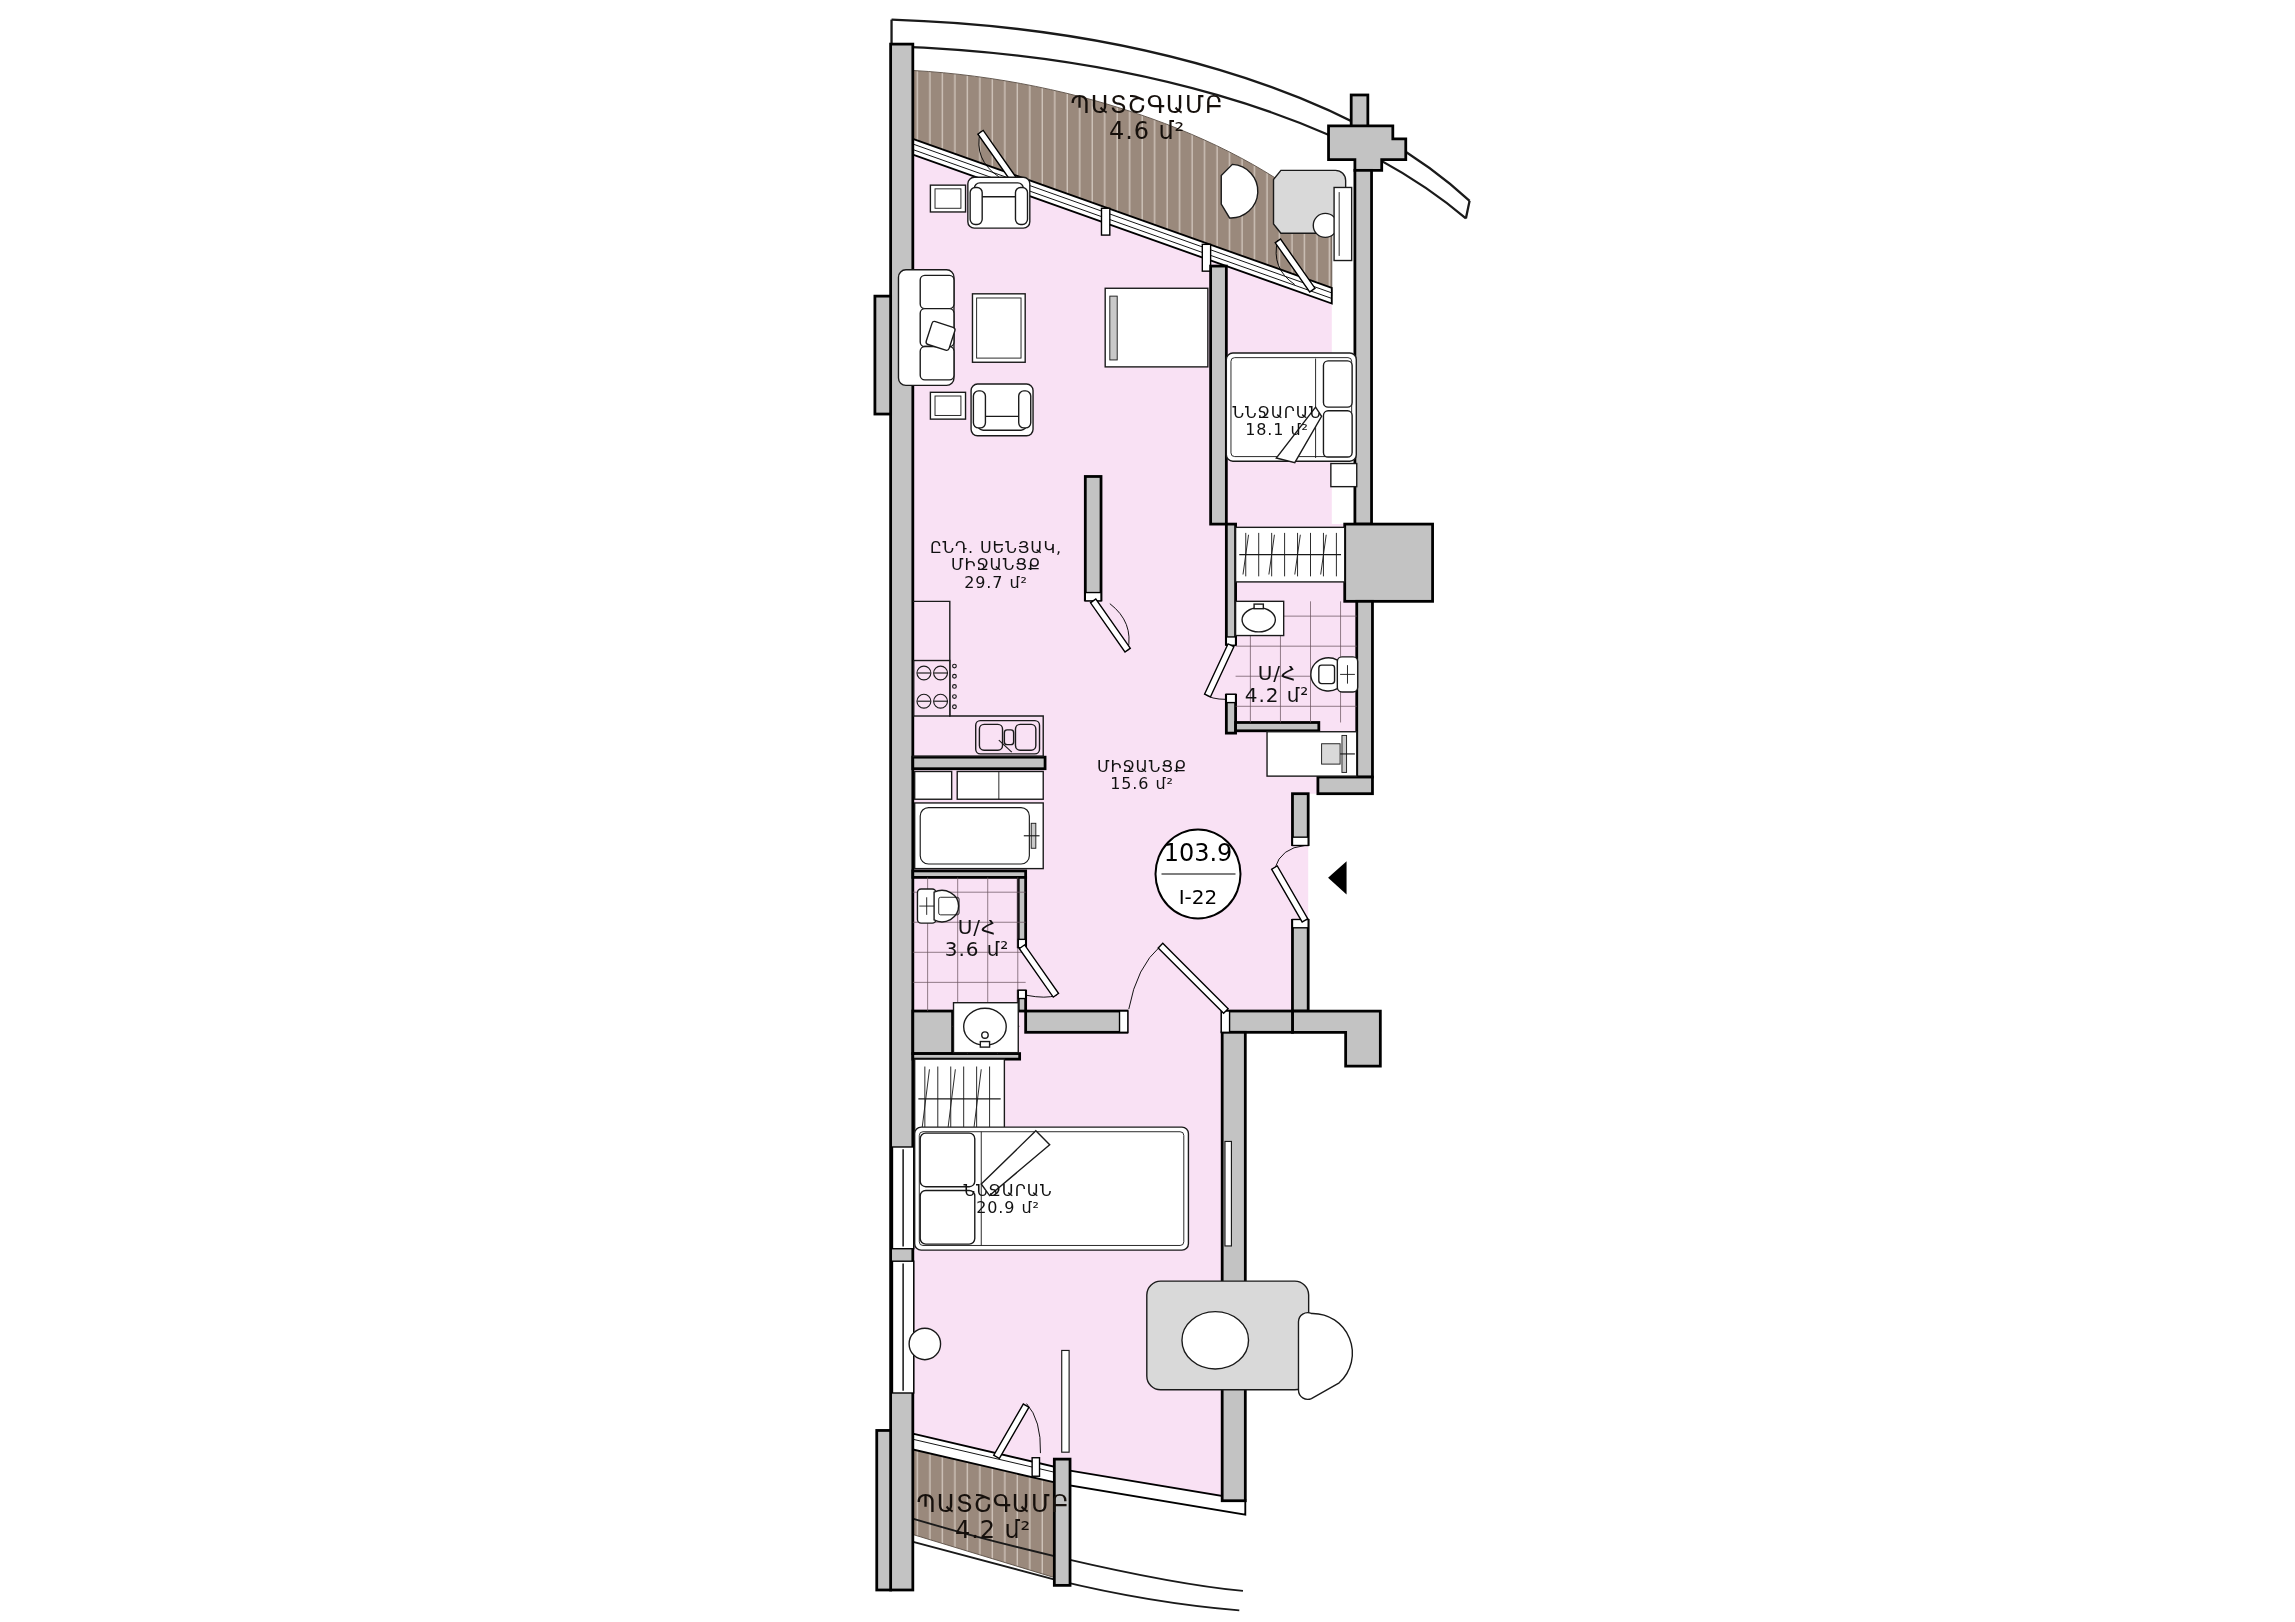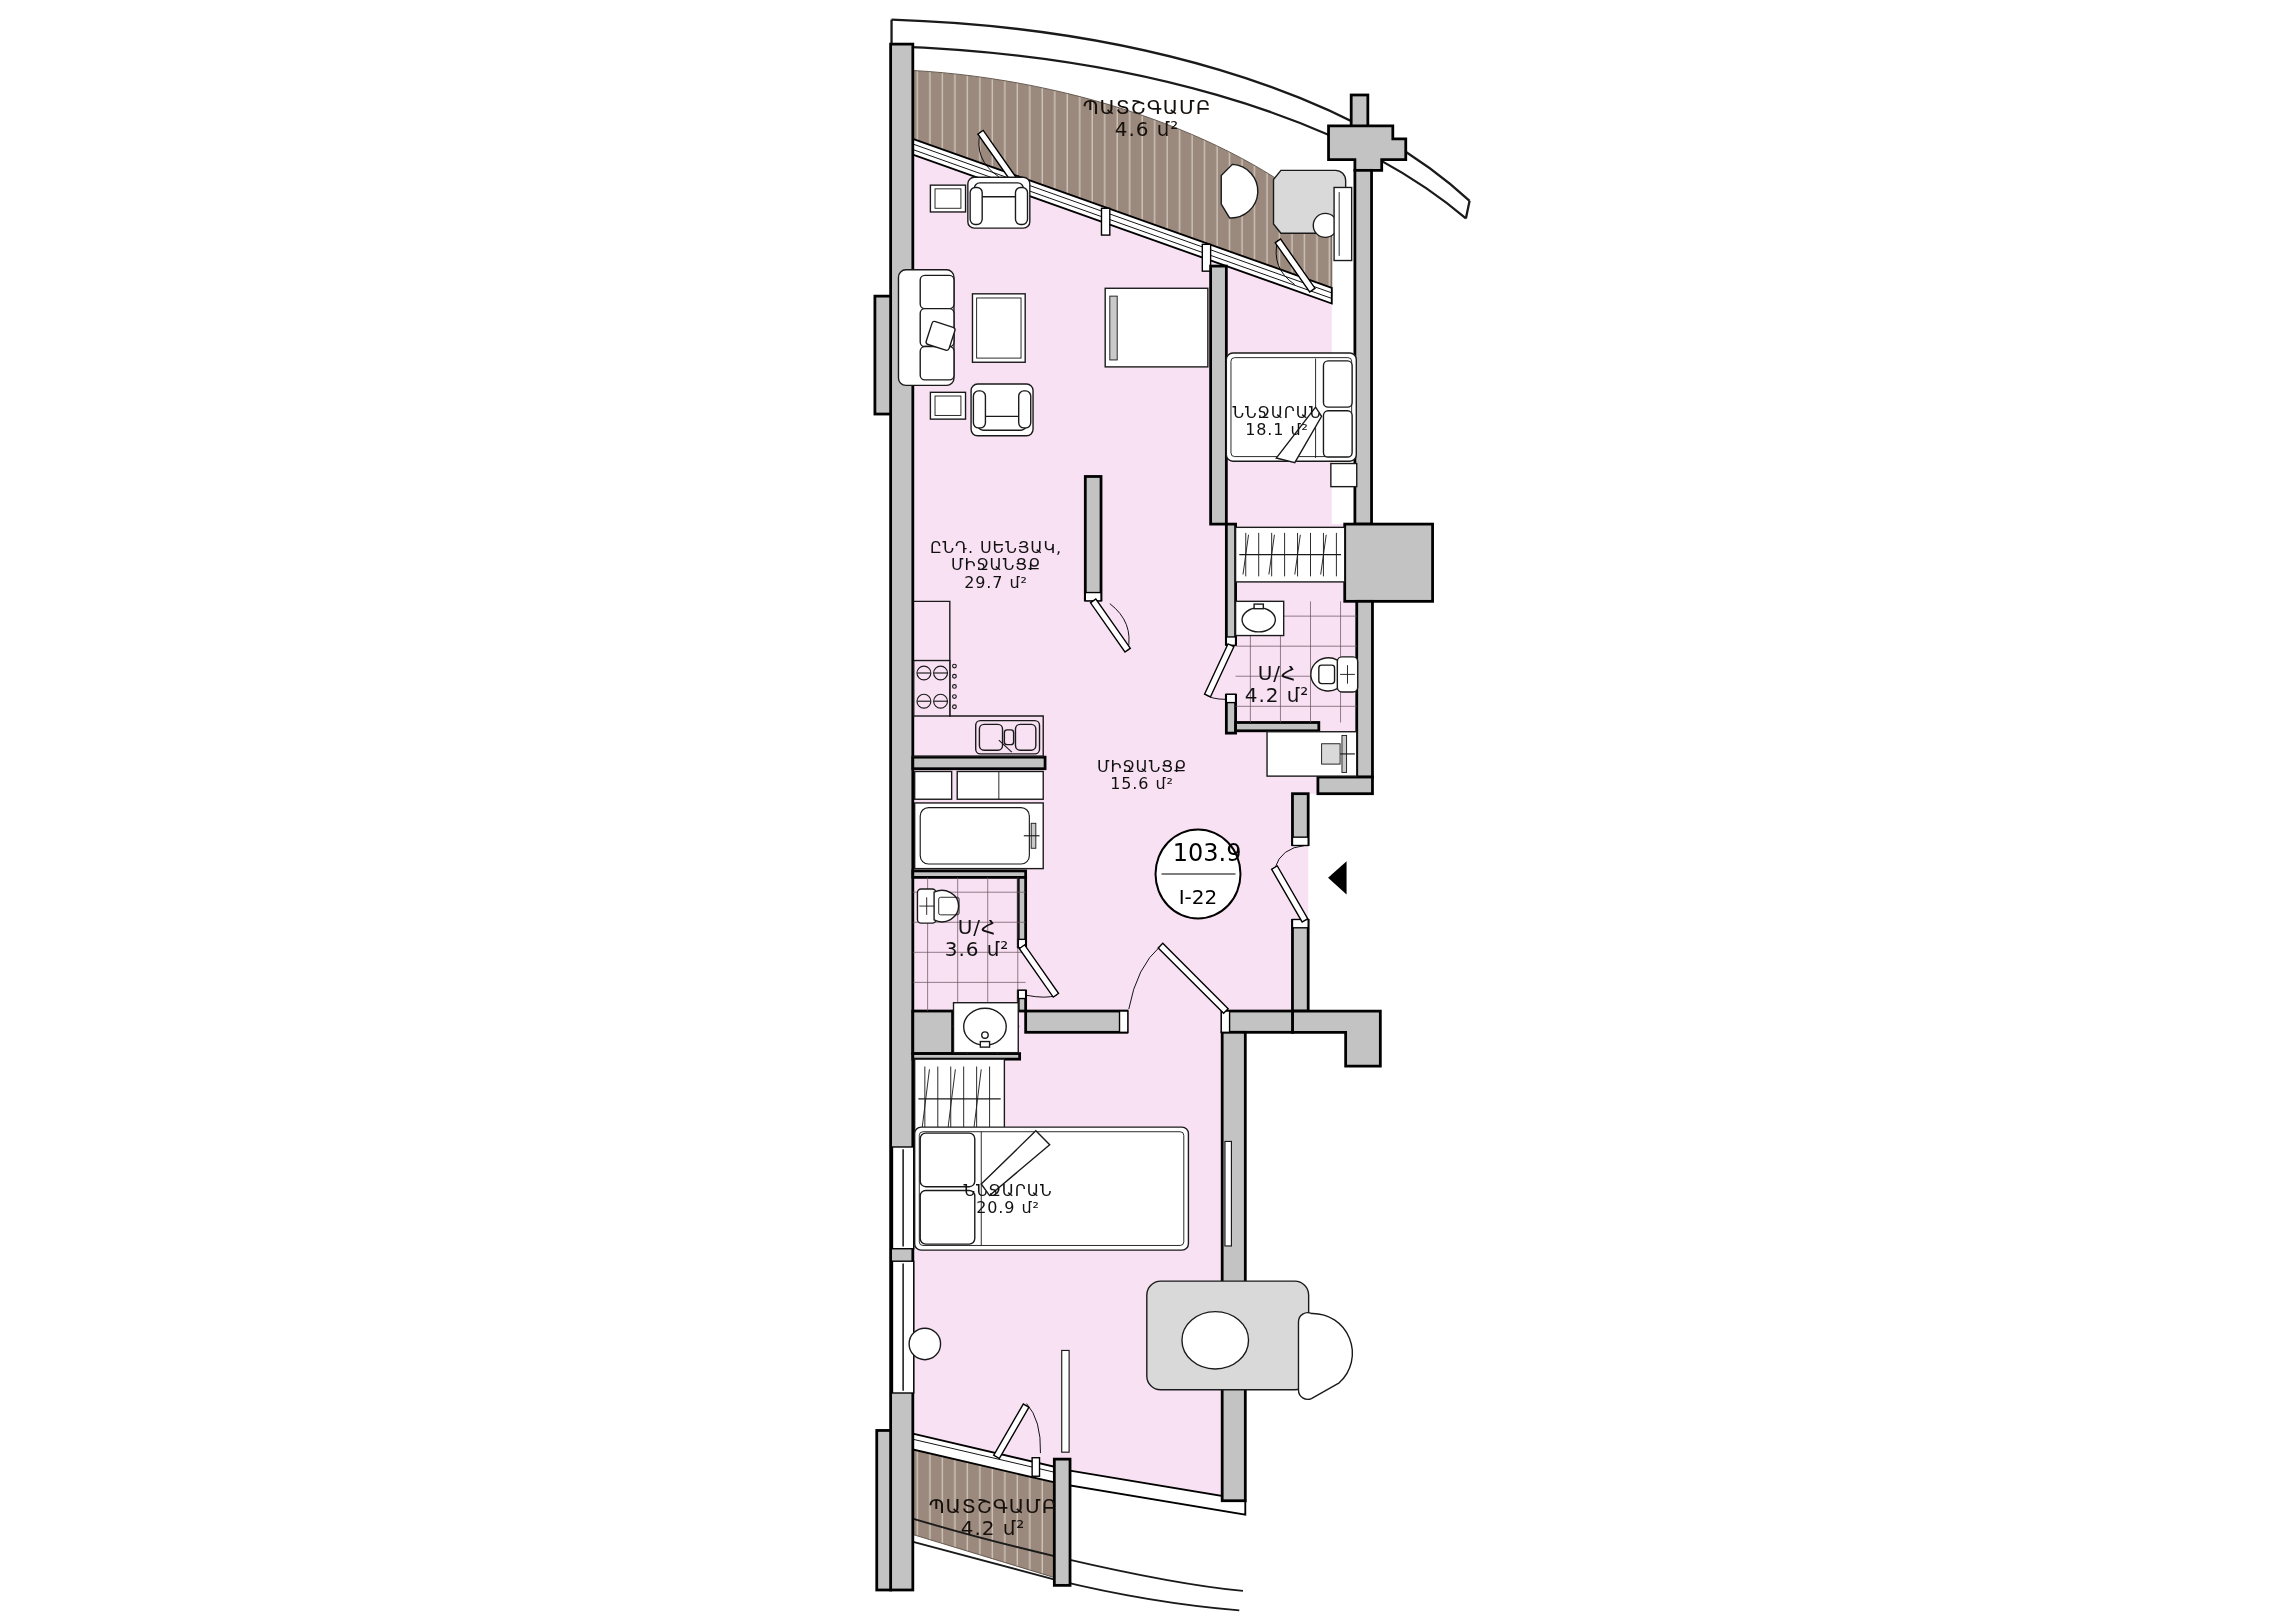--- a/index.html
+++ b/index.html
@@ -4,25 +4,25 @@
 <style>
   html,body{margin:0;padding:0;background:#ffffff;}
   .stage{position:relative;width:2295px;height:1623px;background:#fff;overflow:hidden;
          font-family:"DejaVu Sans", sans-serif;}
   .stage svg{position:absolute;left:0;top:0;}
   .lbl{position:absolute;transform:translate(-50%,-50%);white-space:nowrap;color:#111;
        text-align:center;line-height:1.08;letter-spacing:0.9px;}
   .lbl .nm{display:block;}
   .room-lbl{font-size:16px;}
   .small-lbl{font-size:20px;}
-  .balc-lbl{font-size:20px;color:#16100c;}
+  .balc-lbl{font-size:24px;color:#16100c;}
   .badge{position:absolute;transform:translate(-50%,-50%);width:87px;height:91px;}
   .badge .oval{position:absolute;left:0;top:0;width:87px;height:91px;border:2.3px solid #000;
                border-radius:50%;background:#fff;box-sizing:border-box;}
-  .badge .top{position:absolute;left:0;top:10.2px;width:100%;text-align:right;font-size:24px;color:#000;}
+  .badge .top{position:absolute;left:0;top:10.2px;width:100%;text-align:center;font-size:24px;color:#000;}
   .badge .bot{position:absolute;left:0;bottom:11px;width:100%;text-align:center;font-size:20px;color:#000;}
   .badge .divider{position:absolute;left:6.5px;right:6.5px;top:45px;height:0;border-top:1.9px solid #000;}
 </style>
 </head>
 <body>
 
 <div class="stage">
 
 <svg width="2295" height="1623" viewBox="0 0 4963 3509">
   <defs>

